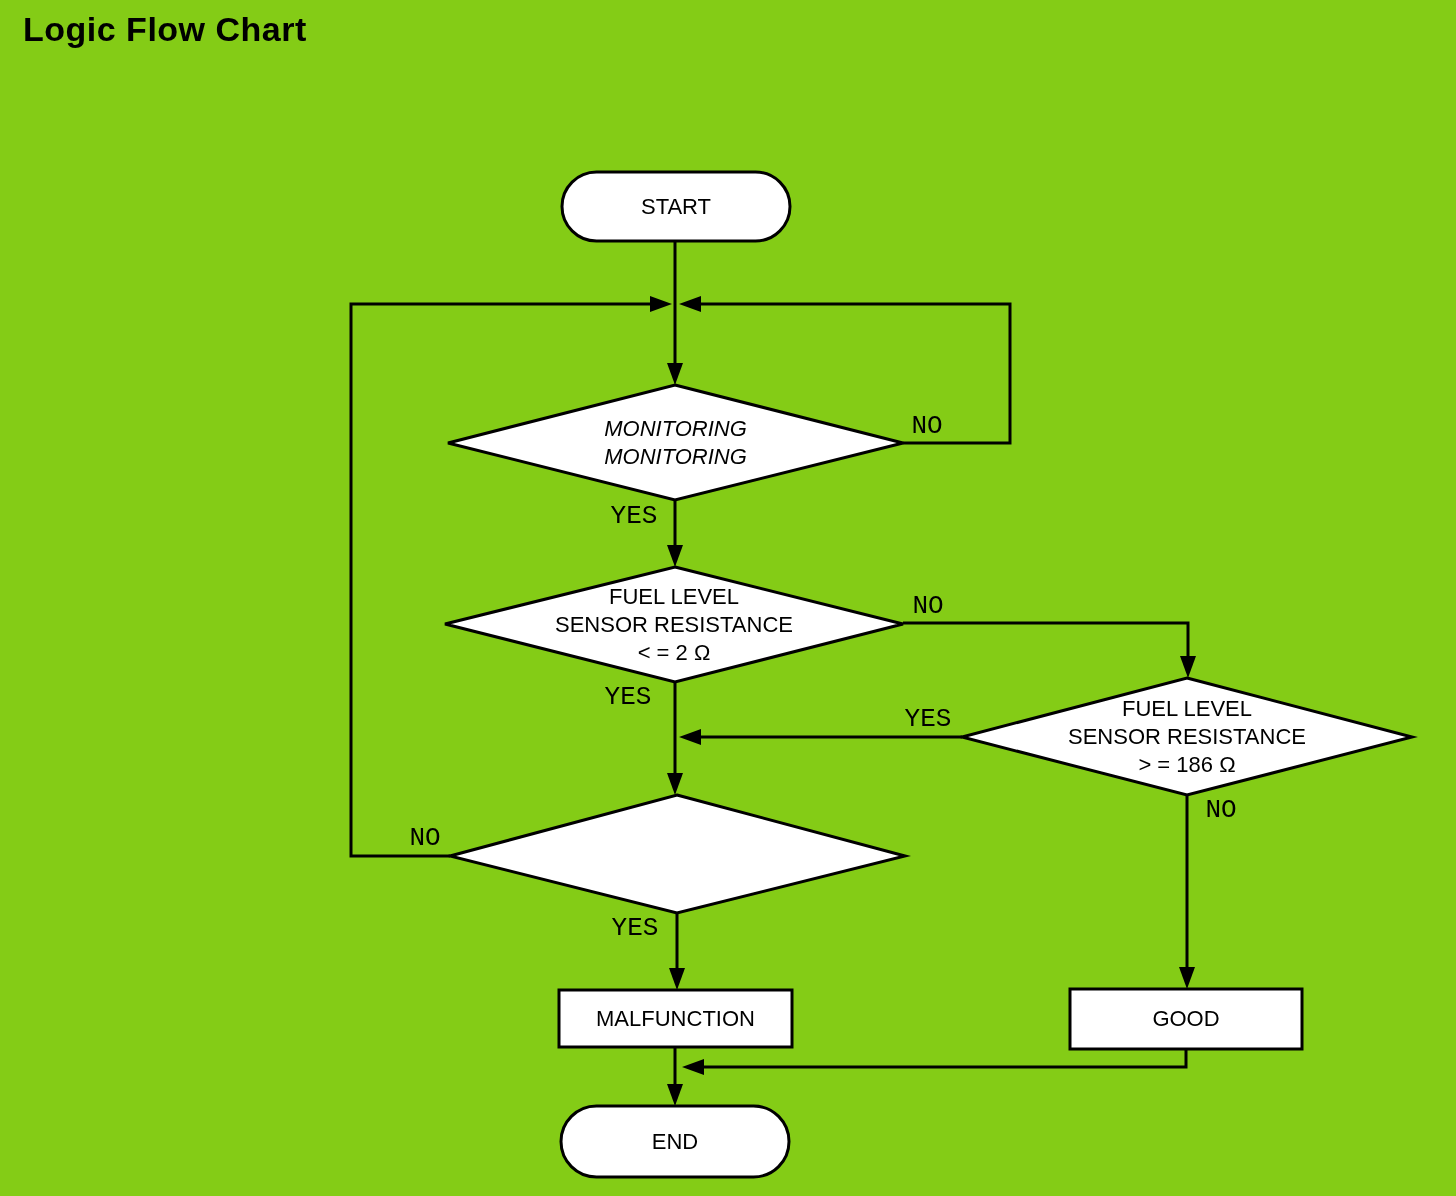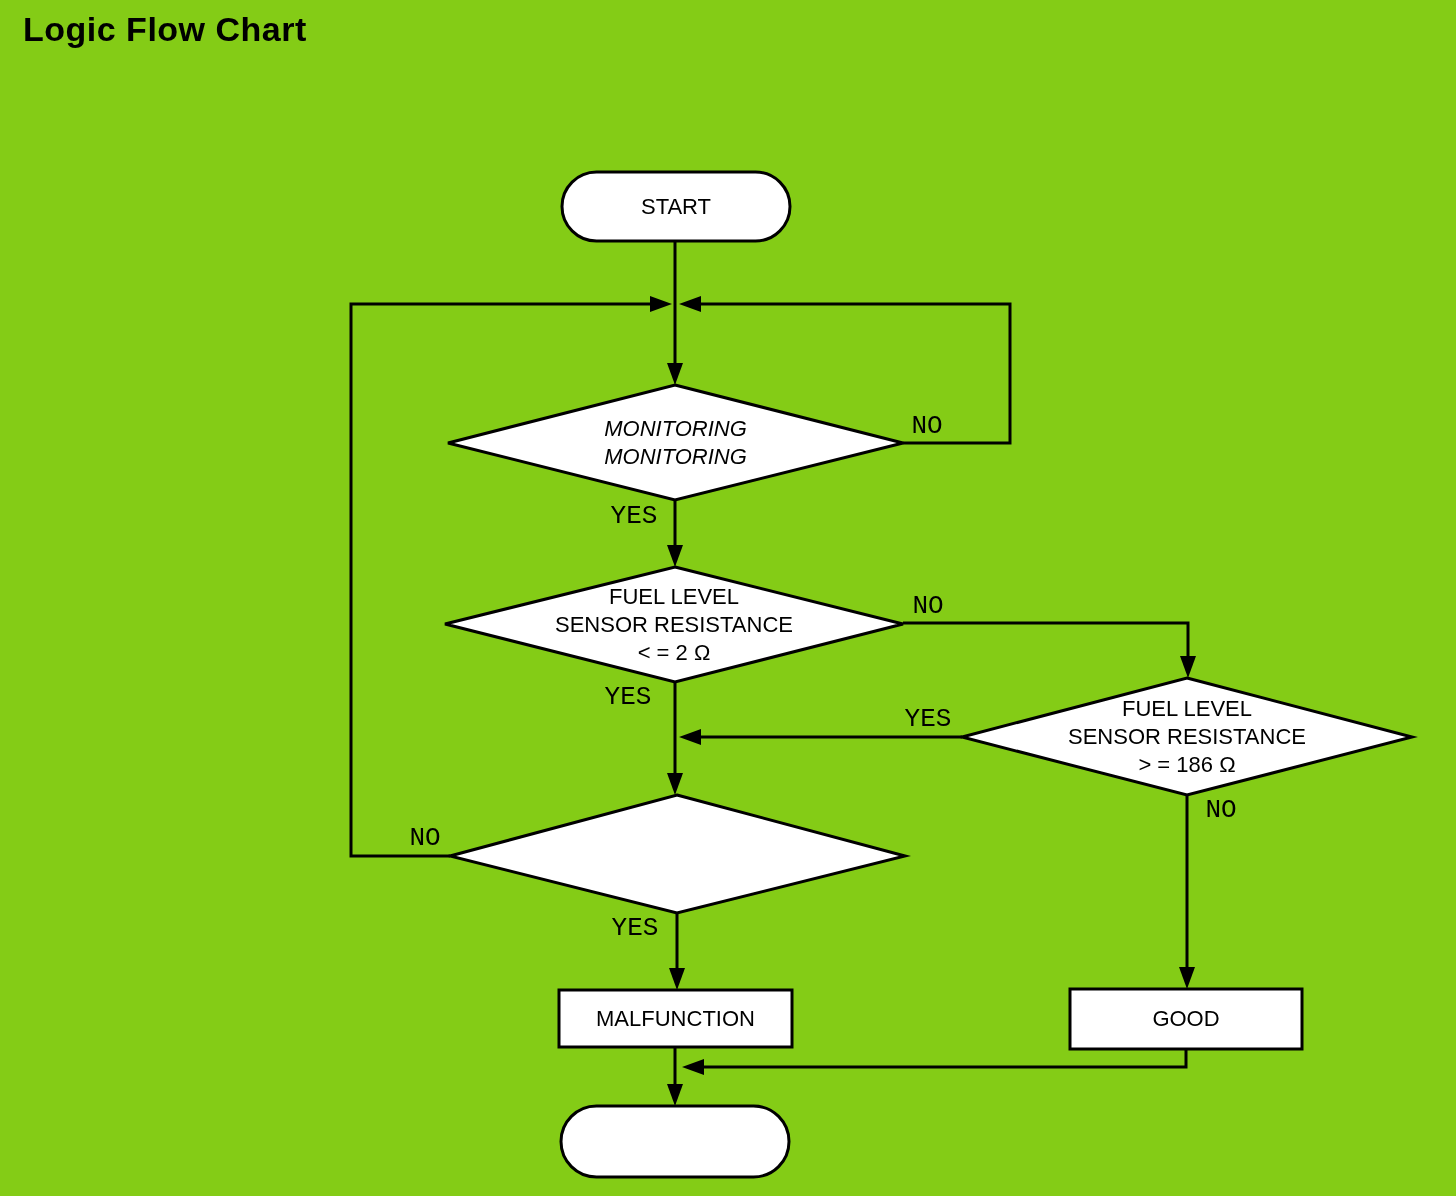--- a/index.html
+++ b/index.html
@@ -110,20 +110,21 @@
     <div>FUEL LEVEL</div>
     <div>SENSOR RESISTANCE</div>
     <div>&gt; = 186 Ω</div>
   </div>
 
 
   <div class="node-label" style="left:559px; top:990px; width:233px; height:57px;">MALFUNCTION</div>
 
   <div class="node-label" style="left:1070px; top:989px; width:232px; height:60px;">GOOD</div>
 
+  <div class="node-label" style="left:561px; top:1106px; width:228px; height:71px;">END</div>
 
   <div class="edge-label" style="left:927px; top:426px;">NO</div>
   <div class="edge-label" style="left:634px; top:516px;">YES</div>
   <div class="edge-label" style="left:928px; top:606px;">NO</div>
   <div class="edge-label" style="left:628px; top:697px;">YES</div>
   <div class="edge-label" style="left:928px; top:719px;">YES</div>
   <div class="edge-label" style="left:1221px; top:810px;">NO</div>
   <div class="edge-label" style="left:425px; top:838px;">NO</div>
   <div class="edge-label" style="left:635px; top:928px;">YES</div>
 

